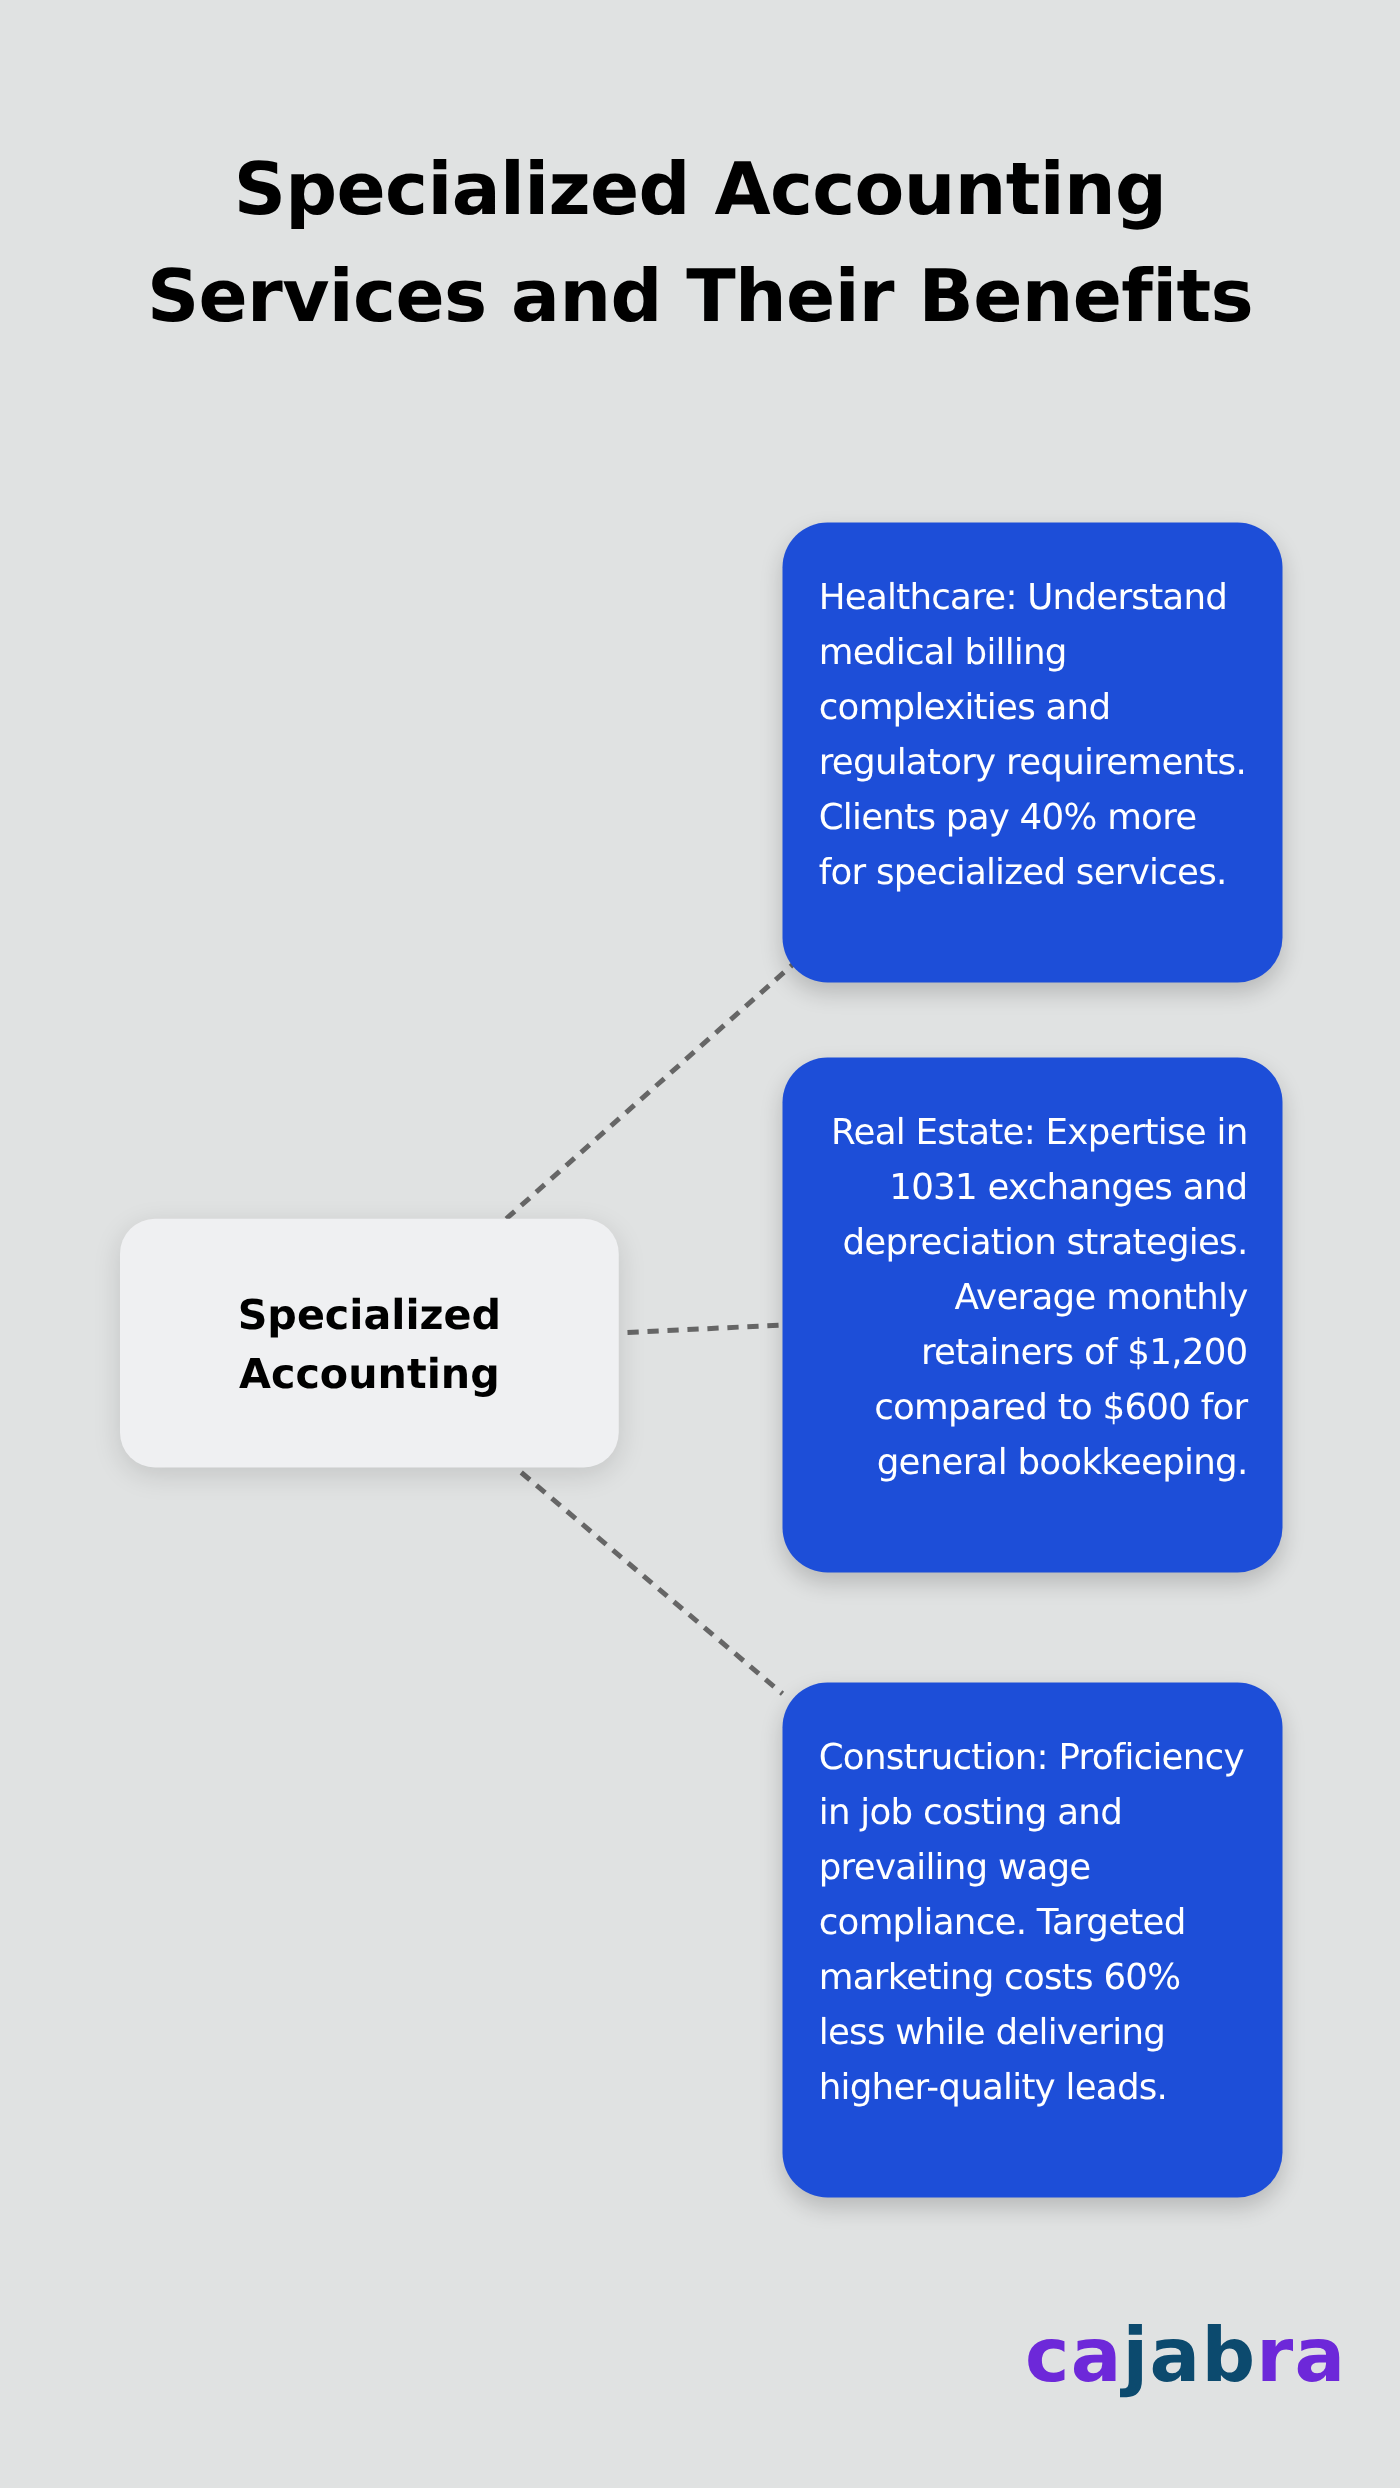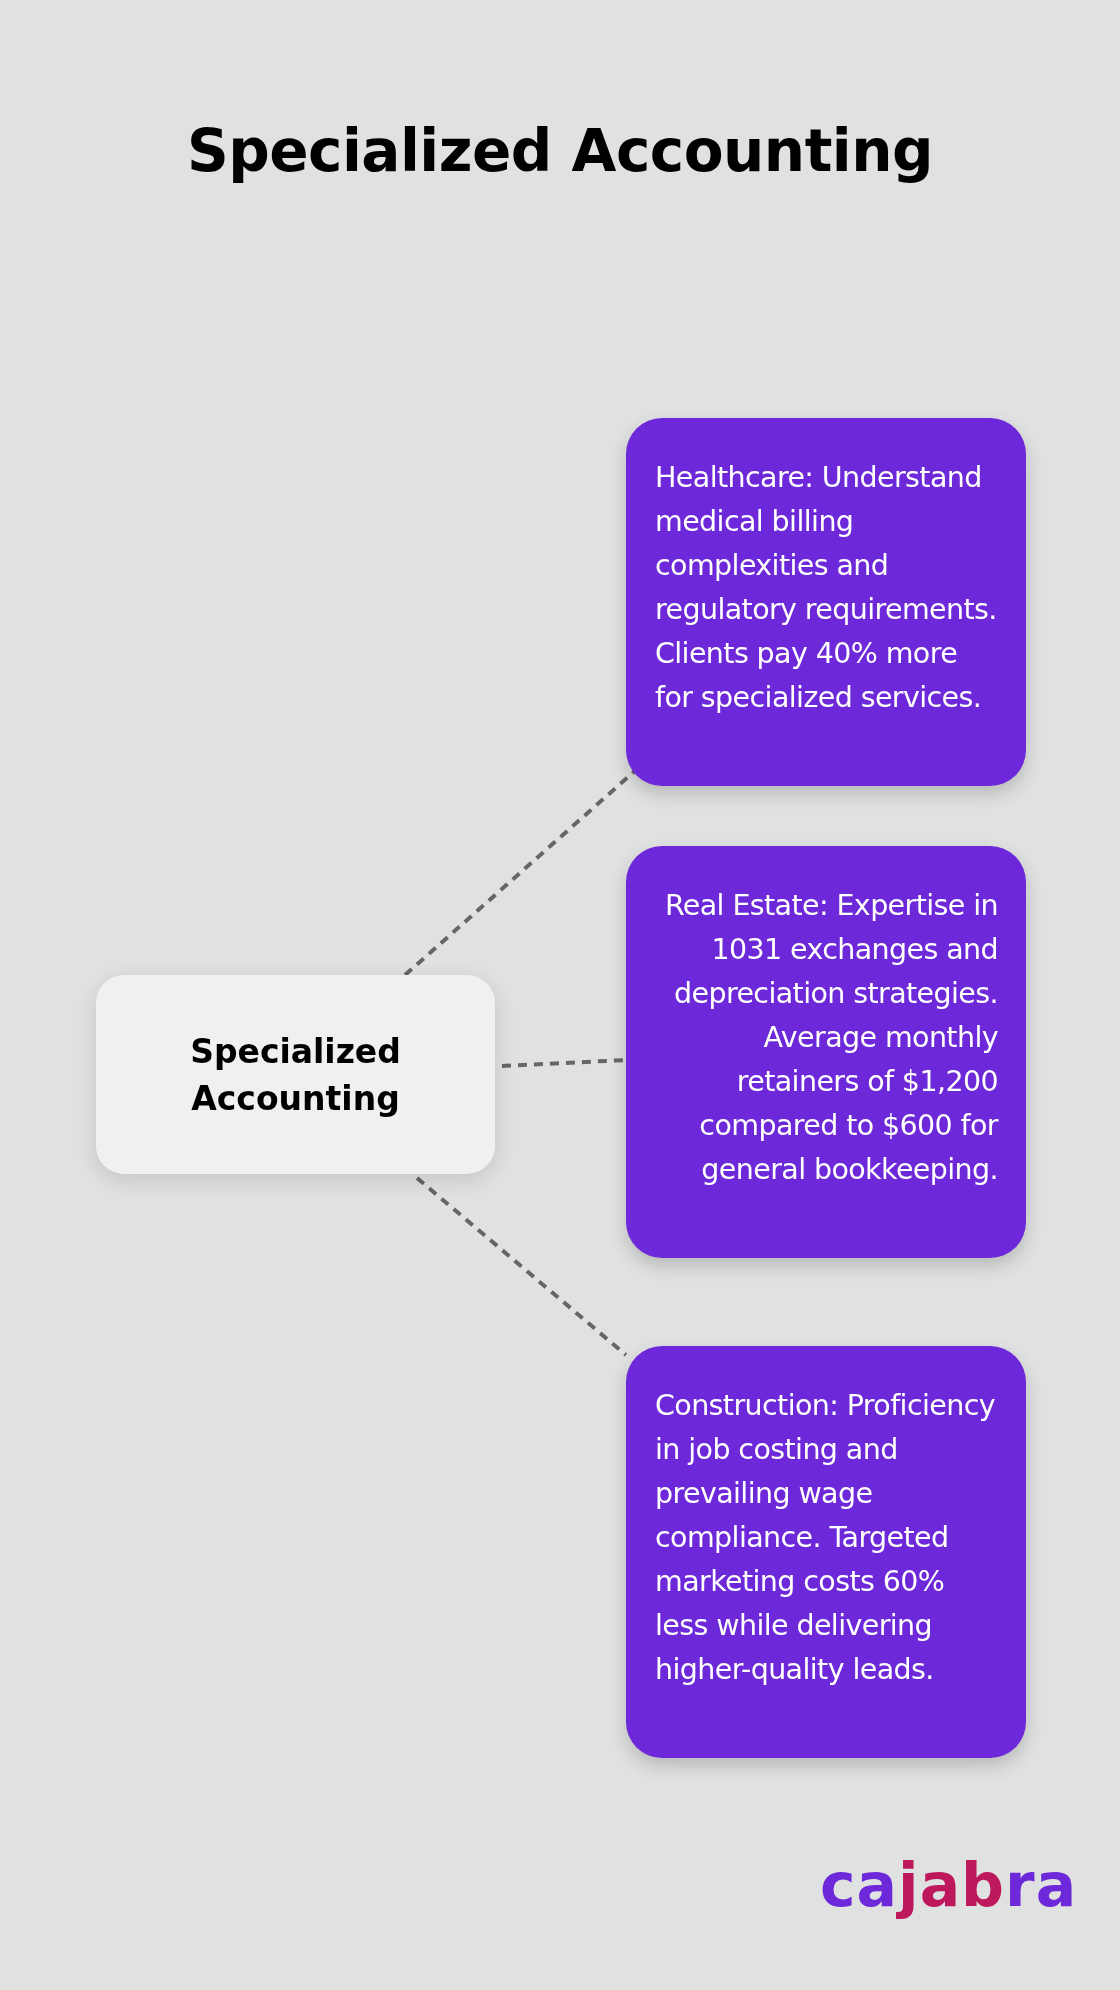--- a/index.html
+++ b/index.html
@@ -53,21 +53,21 @@
       font-weight: bold;
       font-size: 33px;
       line-height: 47px;
       color: #000;
       width: 260px;
     }
     .card {
       position: absolute;
       left: 626px;
       width: 400px;
-      background: #6d28d9;
+      background: #1d4ed8;
       border-radius: 36px;
       box-shadow: 0 8px 18px rgba(0,0,0,0.18);
       box-sizing: border-box;
       padding: 38px 28px 26px 29px;
     }
     .card-text {
       font-family: "DejaVu Sans", sans-serif;
       font-size: 28.5px;
       line-height: 44px;
       color: #ffffff;
@@ -77,27 +77,28 @@
       position: absolute;
       left: 820px;
       top: 1850px;
       font-family: "DejaVu Sans", sans-serif;
       font-weight: bold;
       font-size: 60px;
       line-height: 70px;
       letter-spacing: 1px;
     }
     .logo .light { color: #6d28d9; }
-    .logo .dark { color: #be185d; }
+    .logo .dark { color: #0c4a6e; }
   </style>
 </head>
 <body>
 
 <div class="title">
   <div>Specialized Accounting</div>
+  <div>Services and Their Benefits</div>
 </div>
 
 <svg class="connectors" viewBox="0 0 1120 1990" xmlns="http://www.w3.org/2000/svg">
   <line x1="405" y1="975" x2="636" y2="770" stroke="#666666" stroke-width="4" stroke-dasharray="9 7"></line>
   <line x1="502" y1="1066" x2="626" y2="1060" stroke="#666666" stroke-width="4" stroke-dasharray="9 7"></line>
   <line x1="417" y1="1178" x2="626" y2="1355" stroke="#666666" stroke-width="4" stroke-dasharray="9 7"></line>
 </svg>
 
 <div class="center-node">
   <div class="center-label">Specialized Accounting</div>

